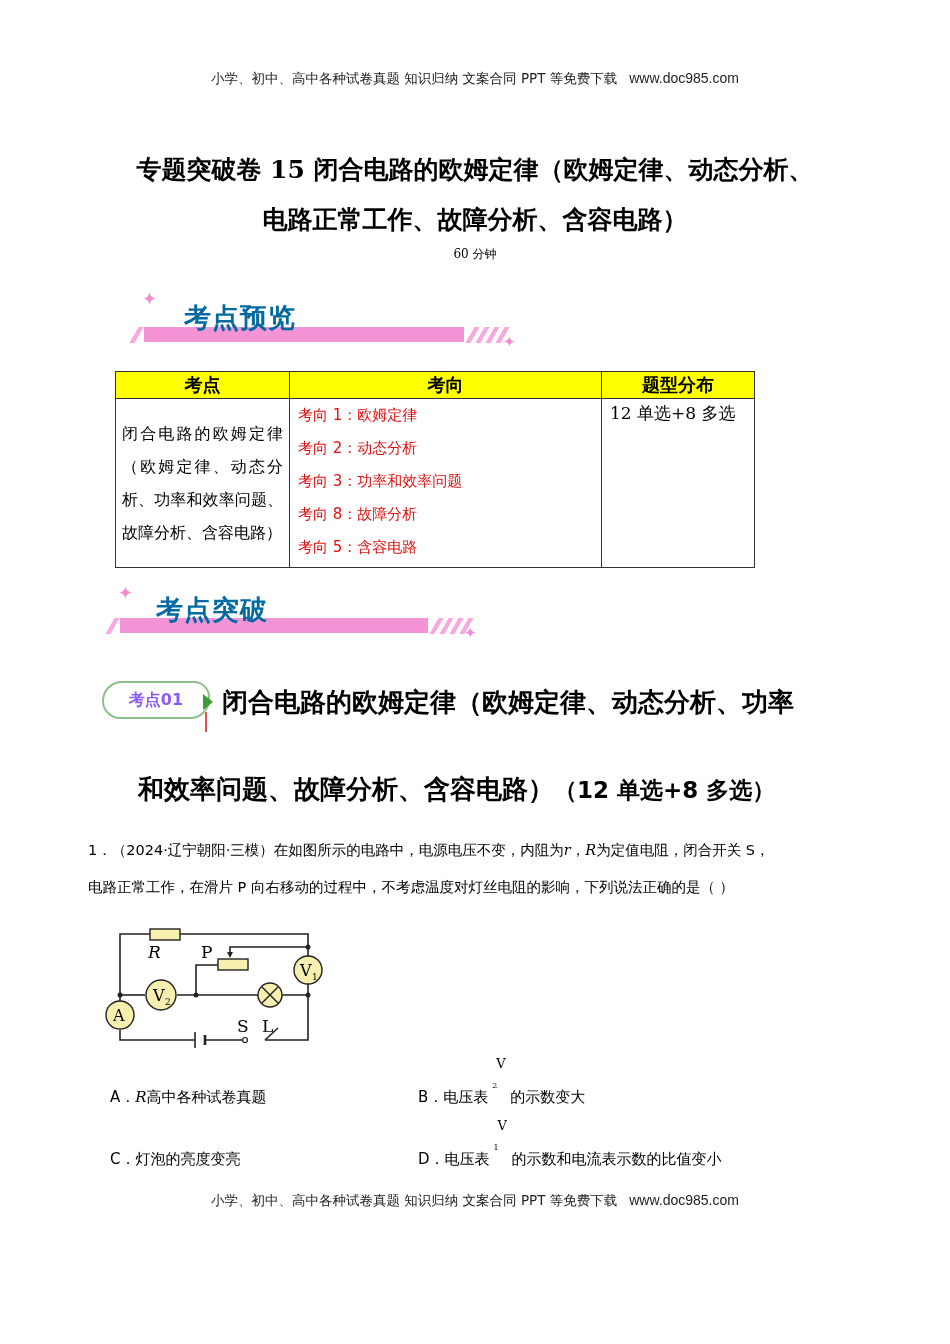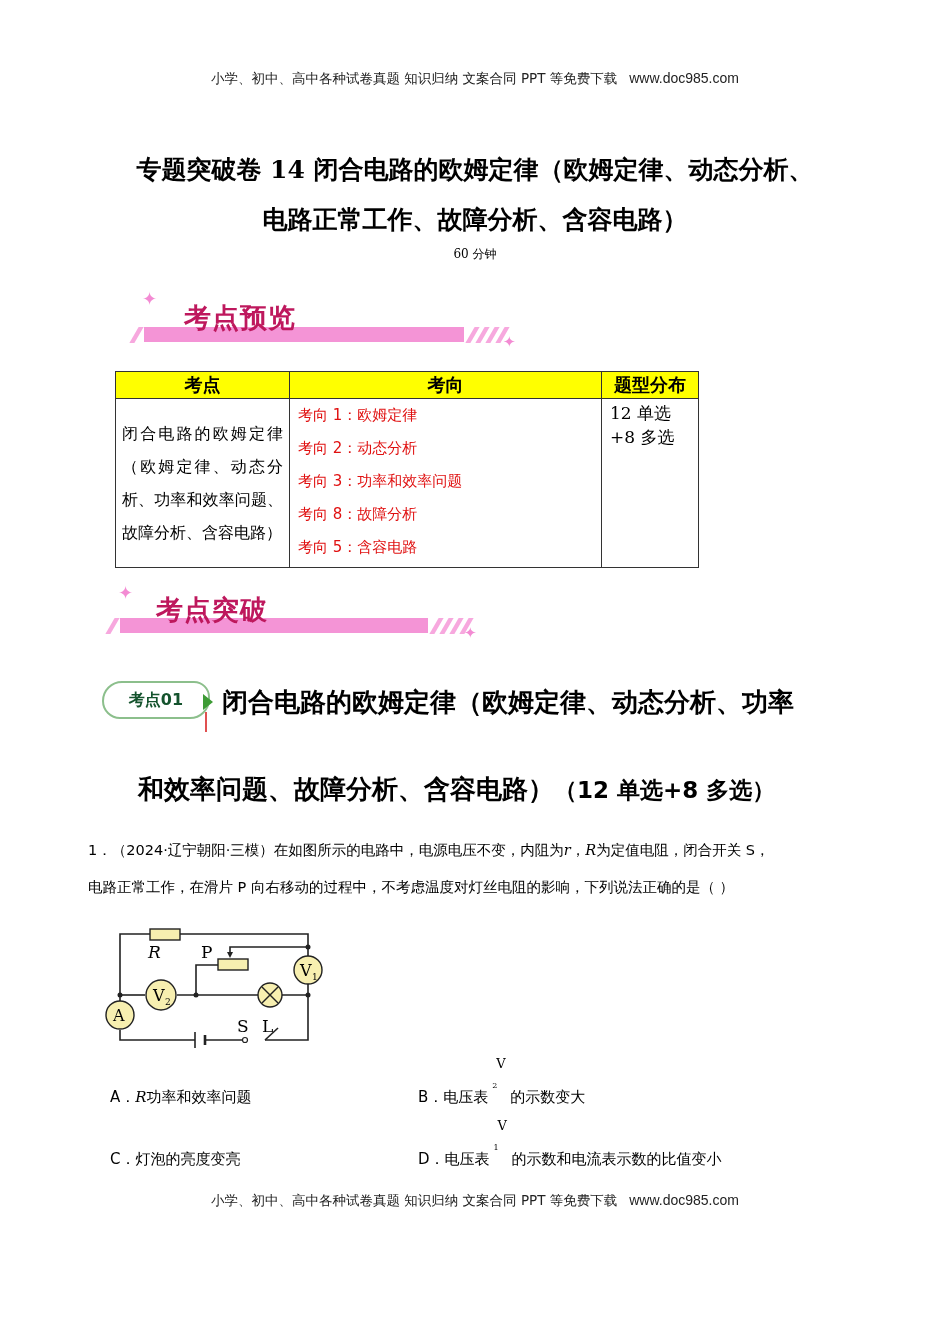--- a/index.html
+++ b/index.html
@@ -11,37 +11,37 @@
   .wm-top { top: 70px; }
   .wm-bottom { top: 1192px; }
 
   .doc-title { position: absolute; left: 60px; width: 830px; text-align: center; font-weight: bold; font-size: 25px; line-height: 50px; font-family: "DejaVu Serif", serif; }
   .doc-title.l1 { top: 145px; }
   .doc-title.l2 { top: 195px; }
   .duration { position: absolute; top: 246px; left: 0; width: 950px; text-align: center; font-size: 12px; }
 
   .banner { position: absolute; }
   .banner .stripe { position: absolute; background: #f494d6; height: 15px; }
-  .banner .label { position: absolute; font-family: "DejaVu Sans", sans-serif; font-weight: bold; font-size: 27px; color: #be185d; letter-spacing: 1px; }
+  .banner .label { position: absolute; font-family: "DejaVu Sans", sans-serif; font-weight: bold; font-size: 27px; color: #0369a1; letter-spacing: 1px; }
   .banner .slash { position: absolute; width: 5px; height: 16px; background: #f7a8de; transform: skewX(-30deg); }
   .banner .star { position: absolute; color: #f38bd3; font-size: 18px; }
 
-  table.overview { position: absolute; top: 371px; left: 115px; width: 584px; border-collapse: collapse; font-size: 15.5px; }
+  table.overview { position: absolute; top: 371px; left: 115px; width: 640px; border-collapse: collapse; font-size: 15.5px; }
   table.overview th { background: #ffff00; font-weight: bold; font-size: 18px; height: 27px; border: 1px solid #333; font-family: "DejaVu Sans", sans-serif; }
   table.overview td { border: 1px solid #333; vertical-align: top; }
   .cell-topic { width: 174px; padding: 18px 6px; line-height: 33px; text-align: justify; font-size: 16px; }
   .cell-dir { width: 312px; padding: 0 8px; }
   .dir-item { color: #e01010; font-family: "DejaVu Sans", sans-serif; font-size: 15px; line-height: 33px; }
   .cell-type { padding: 2px 8px; line-height: 24px; font-size: 17px; }
 
   .sec-head { position: absolute; left: 222px; top: 685px; font-size: 26px; font-weight: bold; font-family: "DejaVu Serif", serif; }
   .sec-head2 { position: absolute; left: 138px; top: 772px; font-size: 26px; font-weight: bold; font-family: "DejaVu Serif", serif; }
   .sec-head2 .tag { font-family: "DejaVu Sans", sans-serif; font-size: 23px; }
 
-  .badge { position: absolute; left: 102px; top: 681px; width: 108px; height: 38px; border: 2px solid #8cbf8c; border-radius: 20px 16px 20px 18px; display: flex; align-items: center; justify-content: center; font-family: "DejaVu Sans", sans-serif; font-weight: bold; font-size: 16px; color: #14532d; background: #fff; }
+  .badge { position: absolute; left: 102px; top: 681px; width: 108px; height: 38px; border: 2px solid #8cbf8c; border-radius: 20px 16px 20px 18px; display: flex; align-items: center; justify-content: center; font-family: "DejaVu Sans", sans-serif; font-weight: bold; font-size: 16px; color: #8b5cf6; background: #fff; }
   .badge-arrow { position: absolute; left: 203px; top: 694px; width: 0; height: 0; border-top: 8px solid transparent; border-bottom: 8px solid transparent; border-left: 10px solid #3d9b35; }
   .badge-line { position: absolute; left: 205px; top: 712px; width: 2px; height: 20px; background: #e05050; }
 
   .question { position: absolute; left: 88px; width: 780px; font-size: 14.5px; font-family: "DejaVu Sans", sans-serif; line-height: 20px; }
   .q-line1 { top: 840px; }
   .q-line2 { top: 877px; }
   .q-line1 i, .q-line2 i { font-family: "DejaVu Serif", serif; }
 
   .circuit { position: absolute; left: 100px; top: 918px; }
 
@@ -54,21 +54,21 @@
   .meter-sym span { position: absolute; left: 4px; top: -16px; font-family: "DejaVu Serif", serif; font-size: 13px; }
   .meter-sym sub { font-size: 8px; }
 </style>
 </head>
 <body>
 
 <div class="watermark wm-top">
   <span>小学、初中、高中各种试卷真题  知识归纳  文案合同  PPT 等免费下载</span><span class="url">www.doc985.com</span>
 </div>
 
-<div class="doc-title l1">专题突破卷 14  闭合电路的欧姆定律（欧姆定律、动态分析、</div>
+<div class="doc-title l1">专题突破卷 15  闭合电路的欧姆定律（欧姆定律、动态分析、</div>
 <div class="doc-title l2">电路正常工作、故障分析、含容电路）</div>
 <div class="duration">60 分钟</div>
 
 <div class="banner" style="left:120px; top:288px; width:400px; height:70px;">
   <span class="star" style="left:22px; top:0px;">✦</span>
   <span class="slash" style="left:14px; top:39px;"></span>
   <div class="stripe" style="left:24px; top:39px; width:320px;"></div>
   <span class="slash" style="left:350px; top:39px;"></span>
   <span class="slash" style="left:360px; top:39px;"></span>
   <span class="slash" style="left:370px; top:39px;"></span>
@@ -171,21 +171,21 @@
   <line x1="162" y1="69" x2="178" y2="85" stroke="#222" stroke-width="1.4"></line>
   <line x1="178" y1="69" x2="162" y2="85" stroke="#222" stroke-width="1.4"></line>
 
   <text x="48" y="40" font-family="DejaVu Serif, serif" font-size="17" font-style="italic">R</text>
   <text x="101" y="40" font-family="DejaVu Serif, serif" font-size="17">P</text>
   <text x="137" y="114" font-family="DejaVu Serif, serif" font-size="17">S</text>
   <text x="162" y="114" font-family="DejaVu Serif, serif" font-size="17">L</text>
 </svg>
 
 <div class="option opt-a">
-  <span>A．</span><i style="font-family:'DejaVu Serif',serif;">R</i><span>功率和效率问题</span>
+  <span>A．</span><i style="font-family:'DejaVu Serif',serif;">R</i><span>高中各种试卷真题</span>
 </div>
 <div class="option opt-b">
   <span>B．</span><span>电压表</span><span class="meter-sym"><span><span>V</span><sub>2</sub></span></span><span>的示数变大</span>
 </div>
 <div class="option opt-c">
   <span>C．</span><span>灯泡的亮度变亮</span>
 </div>
 <div class="option opt-d">
   <span>D．</span><span>电压表</span><span class="meter-sym"><span><span>V</span><sub>1</sub></span></span><span>的示数和电流表示数的比值变小</span>
 </div>

